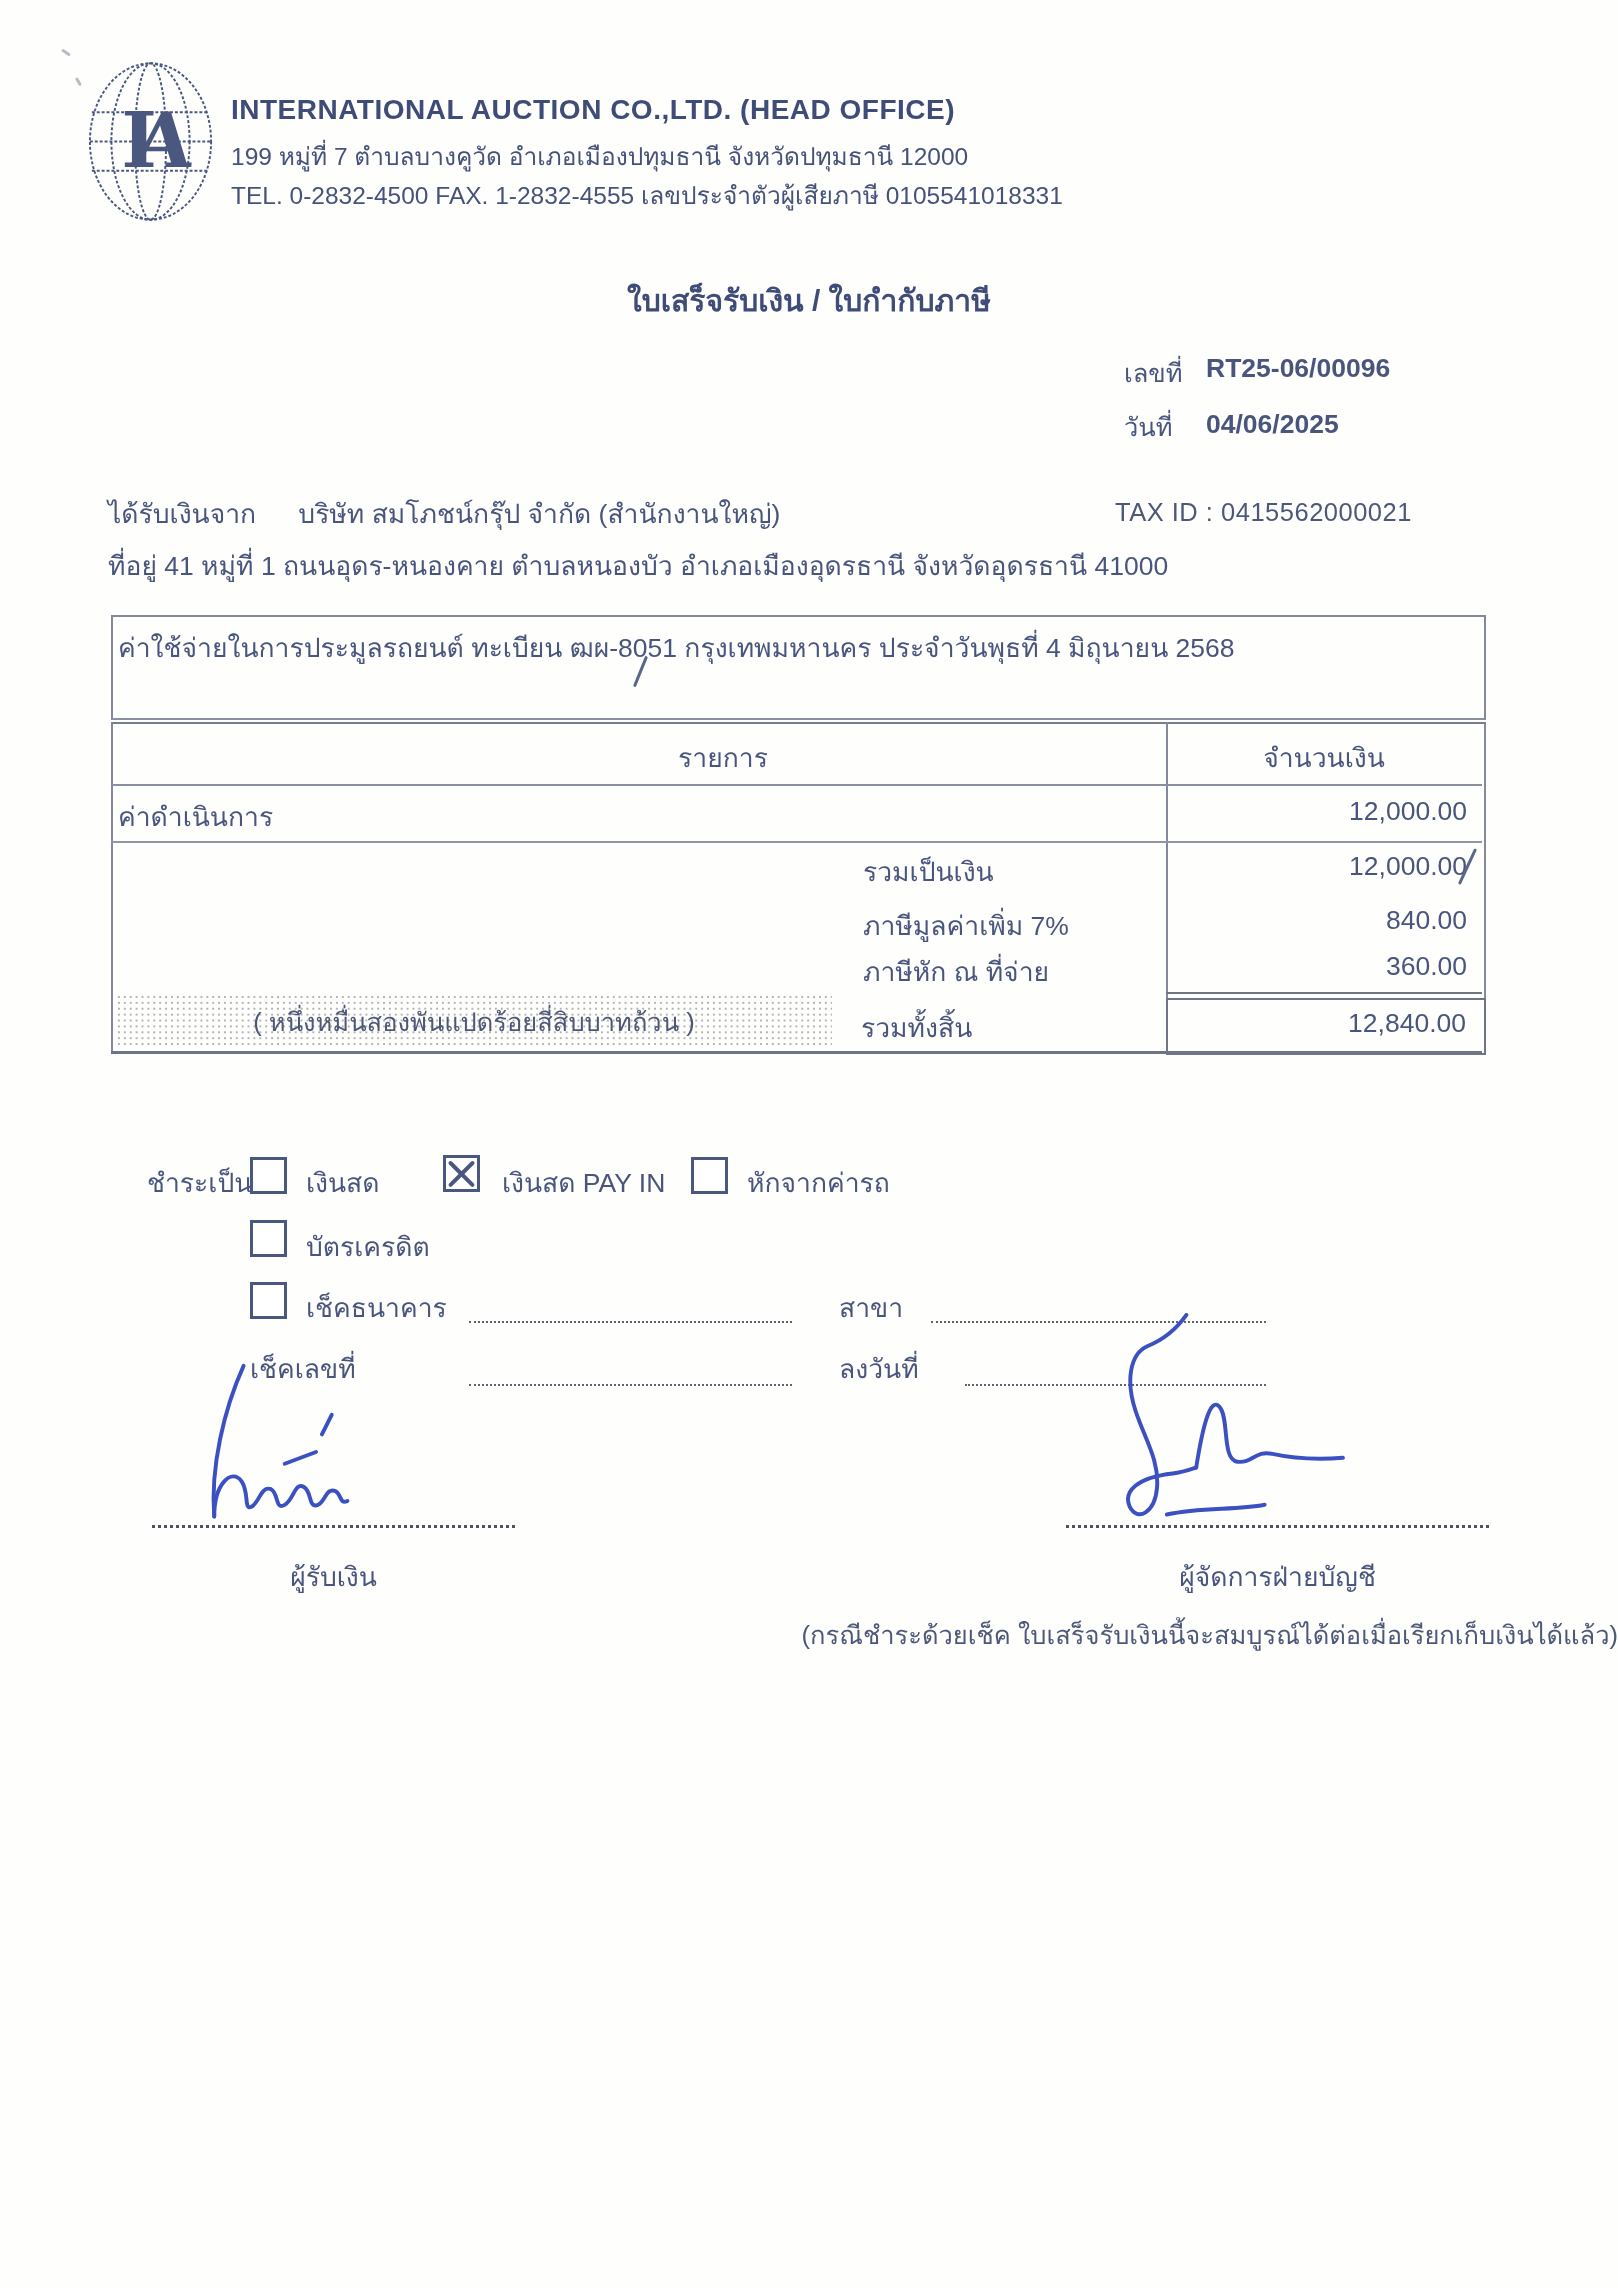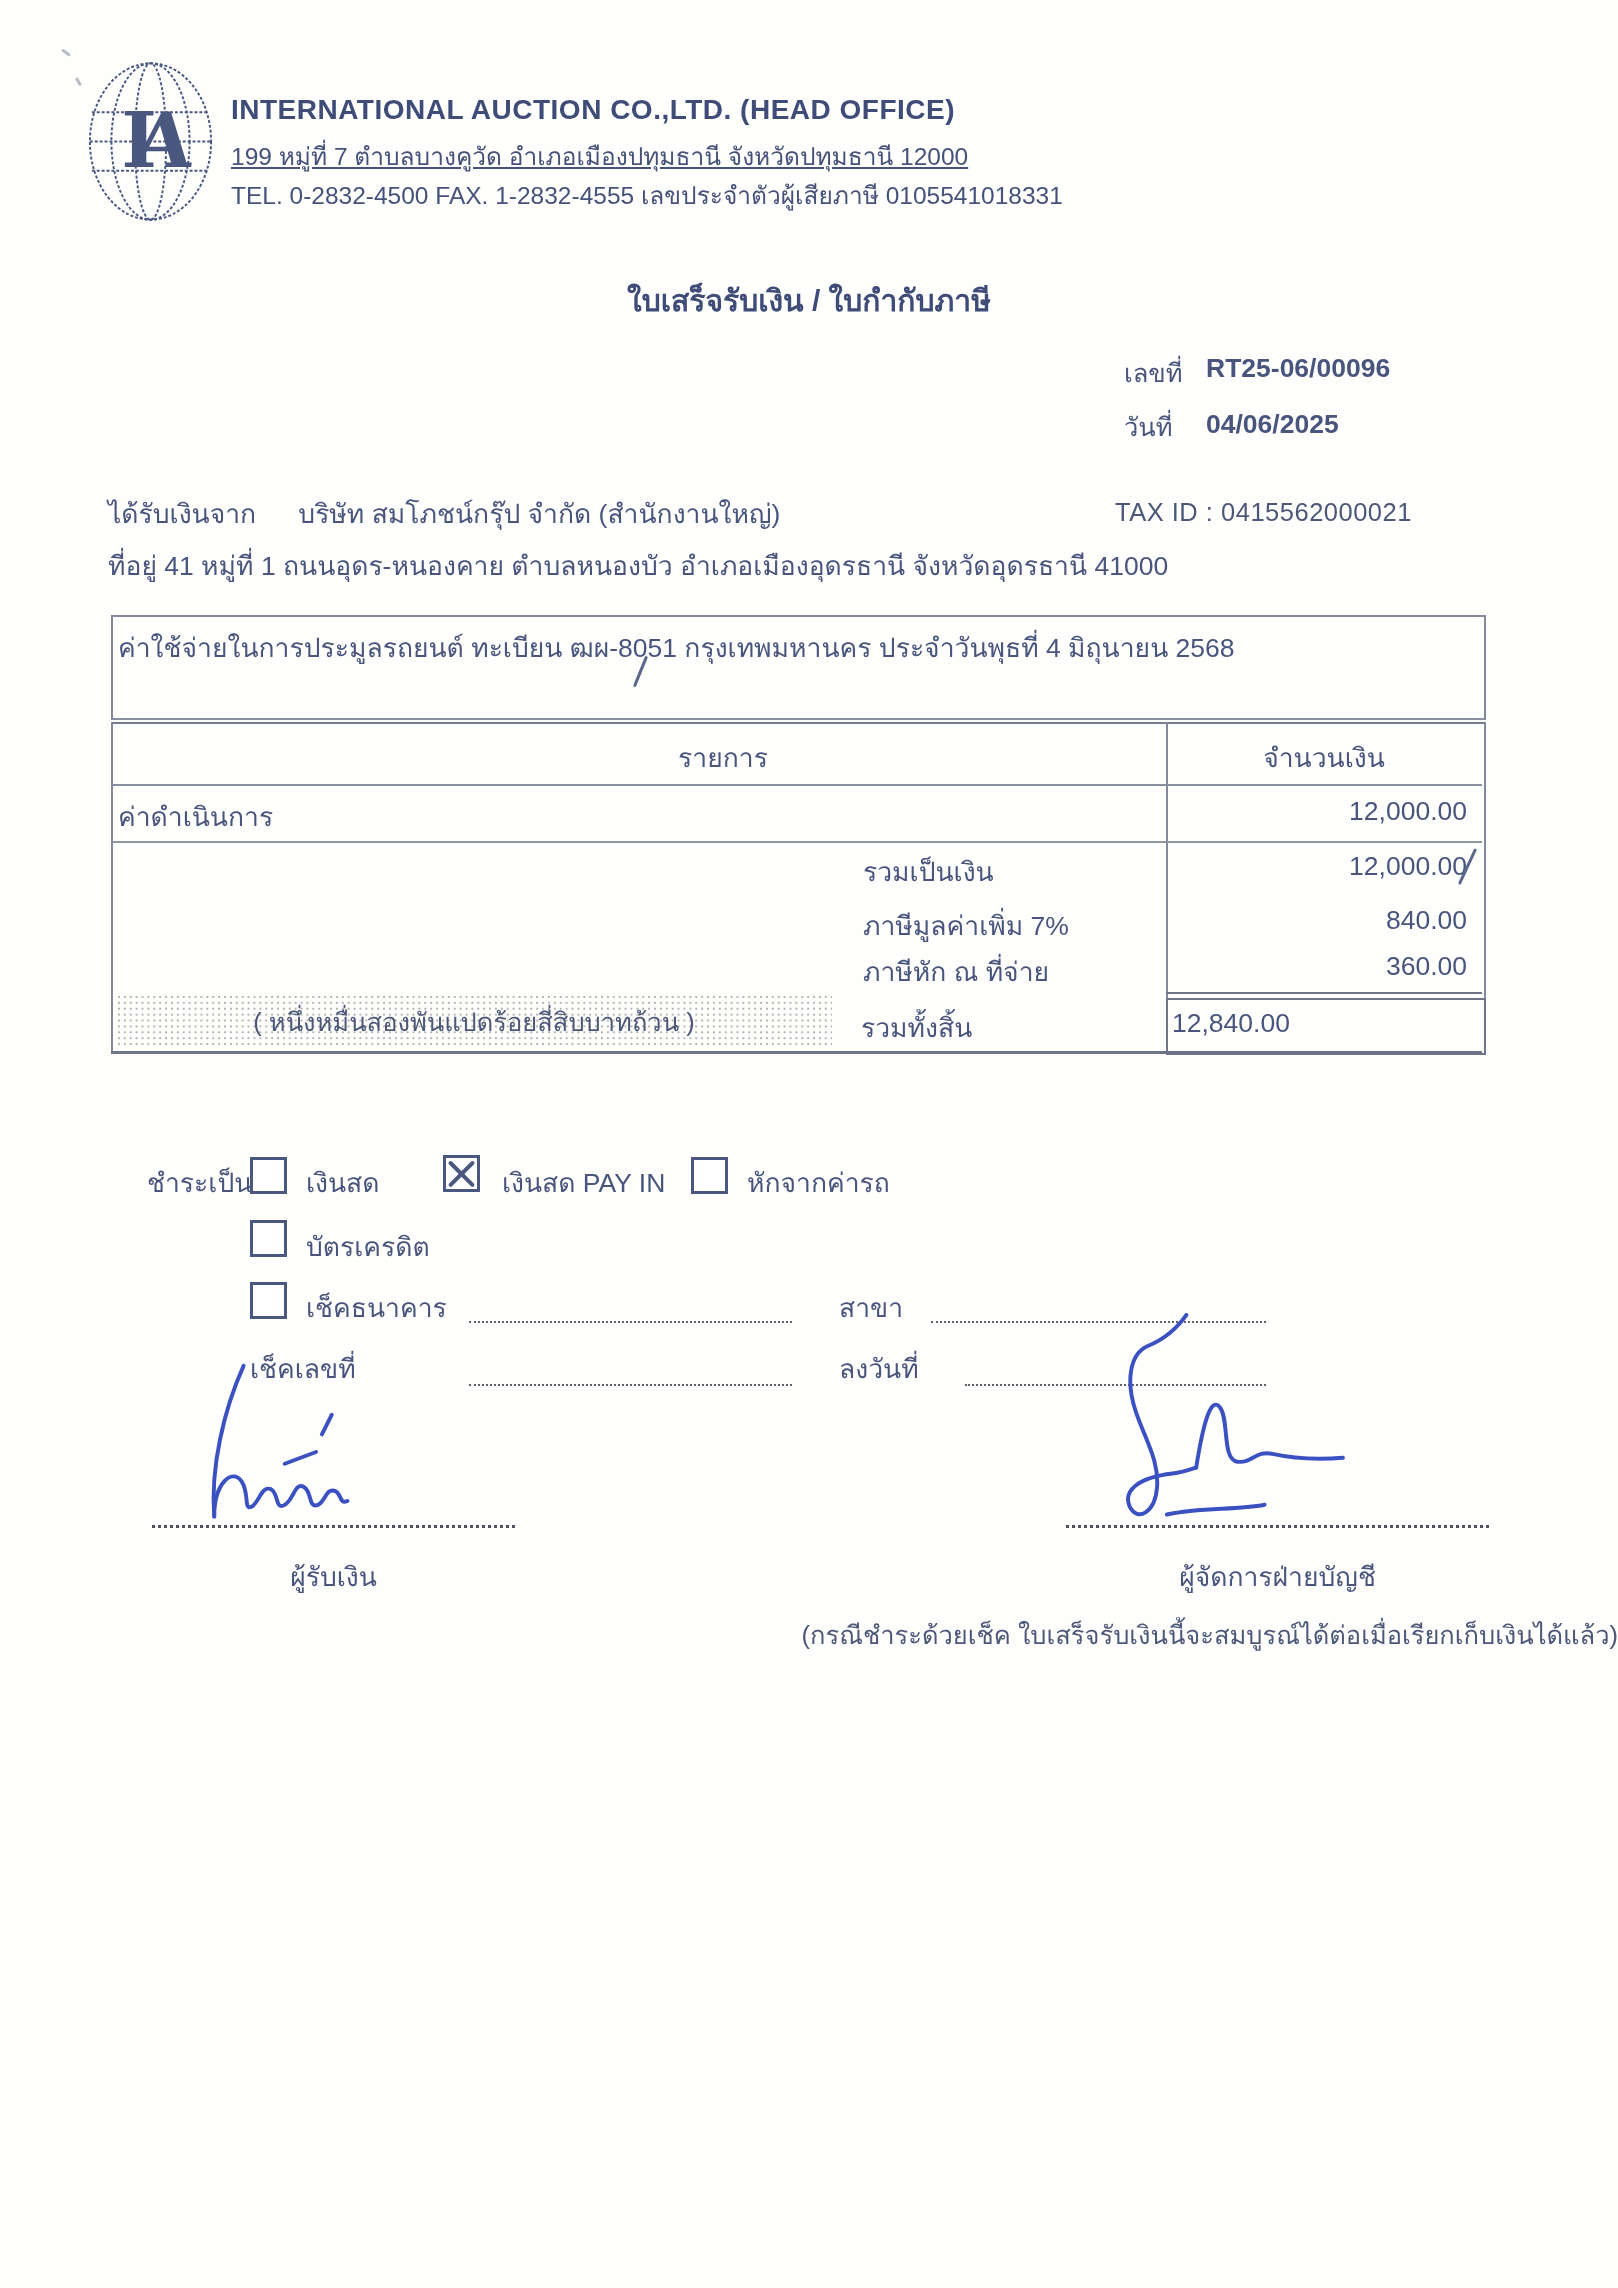--- a/index.html
+++ b/index.html
@@ -7,21 +7,21 @@
     position:relative;width:1618px;height:2289px;margin:0 auto;
     background:#fefefd;overflow:hidden;
     font-family:"Liberation Sans","DejaVu Sans",sans-serif;
     color:#49557c;
   }
   .abs{position:absolute;}
   
   .logo-wrap{left:86px;top:57px;width:129px;height:169px;}
   .co-th{left:231px;top:51px;font-size:31px;font-weight:bold;color:#3f4c78;letter-spacing:0.5px;}
   .co-en{left:231px;top:94px;font-size:28px;font-weight:bold;color:#3f4c78;letter-spacing:0.5px;}
-  .co-addr{left:231px;top:137px;font-size:24.5px;color:#46527a;text-decoration:underline;}
+  .co-addr{left:231px;top:137px;font-size:24.5px;color:#46527a;}
   .co-tel{left:231px;top:176px;font-size:24.5px;color:#46527a;}
   
   .doc-title{left:0;top:277px;width:1618px;text-align:center;font-size:30px;font-weight:bold;color:#3f4c78;}
   .meta-label{font-size:25.5px;color:#49557c;}
   .meta-value{font-size:26.5px;color:#49557c;font-weight:bold;}
   
   .line-payer{left:108px;top:493px;font-size:26.5px;color:#49557c;}
   .taxid{left:1115px;top:498px;font-size:25.5px;color:#4d5878;letter-spacing:0.5px;}
   .line-addr{left:108px;top:545px;font-size:26.5px;color:#49557c;}
   .desc-box{left:111px;top:615px;width:1371px;height:101px;border:2px solid #83889b;border-bottom:2.9px solid #8a8fa0;}
@@ -40,21 +40,21 @@
   .sum-label{left:863px;top:0;font-size:26.5px;color:#49557c;}
   .sum-amt{left:1166px;width:301px;text-align:right;font-size:26.5px;color:#49557c;}
   .words-band{
     left:116px;top:994px;width:716px;height:55px;
     background-image:radial-gradient(circle,#b4b4b4 1.1px,rgba(0,0,0,0) 1.3px);
     background-size:5.9px 5.9px;
     display:flex;align-items:center;justify-content:center;
   }
   .words-text{font-size:25.5px;color:#4d5878;}
   .total-label{left:861px;top:1007px;font-size:26.5px;color:#49557c;}
-  .total-amt{left:1172px;top:1008px;width:294px;font-size:26.5px;color:#49557c;}
+  .total-amt{left:1172px;top:1008px;width:294px;text-align:right;font-size:26.5px;color:#49557c;}
   
   .pay-label{font-size:26.5px;color:#49557c;}
   .cb{position:absolute;width:37px;height:37px;border:3.9px solid #4a5880;background:#fff;box-sizing:border-box;}
   .cb.checked::before,.cb.checked::after{
     content:"";position:absolute;left:-2px;top:13.7px;width:35px;height:3.9px;background:#4a5880;border-radius:2px;
   }
   .cb.checked::before{transform:rotate(45deg);}
   .cb.checked::after{transform:rotate(-45deg);}
   .dotline{border-bottom:2.9px dotted #5d6170;height:0;}
   

